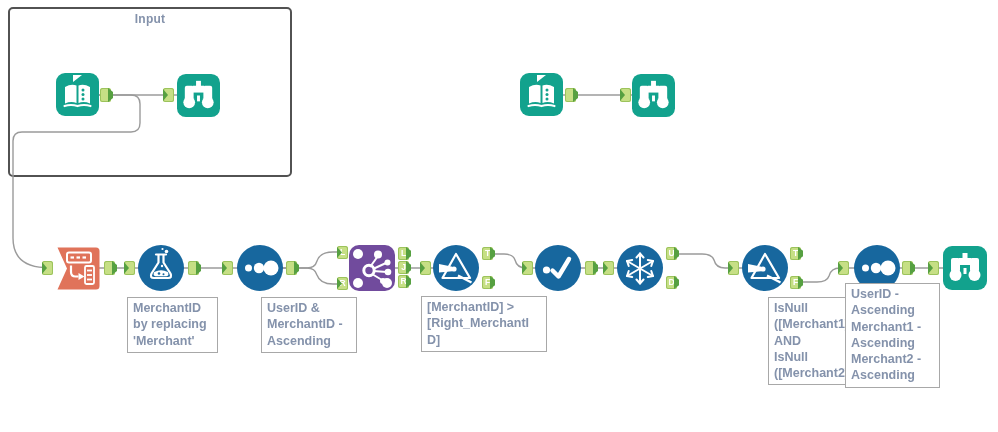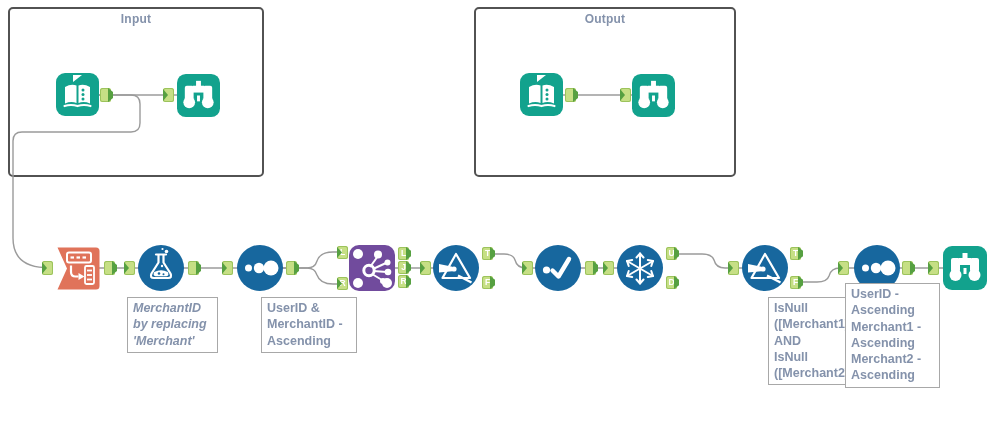--- a/index.html
+++ b/index.html
@@ -1,17 +1,17 @@
 <!DOCTYPE html>
 <html><head>
 <meta charset="utf-8">
 <style>
   html,body{margin:0;padding:0;background:#fff;font-family:"Liberation Sans",sans-serif;}
   .canvas{position:relative;width:998px;height:432px;background:#fff;overflow:hidden;}
-  .container-box{position:absolute;border:2px solid #525252;border-radius:5px;background:transparent;z-index:0;}
+  .container-box{position:absolute;border:2px solid #525252;border-radius:5px;background:transparent;z-index:0;padding-left:28px;}
   .container-label{position:absolute;top:3px;left:0;width:100%;text-align:center;
     color:#8492ab;font-size:12px;font-weight:bold;letter-spacing:.2px;}
   .wires{position:absolute;left:0;top:0;z-index:1;}
   .tool{position:absolute;z-index:2;}
   .annotation{position:absolute;z-index:2;border:1px solid #a8a8a8;background:#fff;
     color:#8492ab;font-size:12.5px;font-weight:bold;line-height:1.3;padding:2px 6px 3px 5px;
     white-space:pre-line;}
   .anchor{position:absolute;width:11px;height:14px;background:#c6df85;border-radius:2.5px;
     box-shadow:inset 0 0 0 1px #9cc35c;z-index:3;box-sizing:border-box;}
   .anchor.lettered{height:13px;color:#fff;font-size:8.5px;font-weight:bold;text-align:center;
@@ -22,23 +22,20 @@
     background:#56a041;clip-path:polygon(0 0,100% 28%,100% 72%,0 100%);}
 </style>
 </head>
 <body>
 
 <div class="canvas">
 
   <div class="container-box" style="left:8px;top:7px;width:252px;height:166px;">
     <div class="container-label">Input</div>
   </div>
-  <div class="container-box" style="left:474px;top:7px;width:258px;height:166px;">
-    <div class="container-label">Output</div>
-  </div>
 
   <svg class="wires" width="998" height="432">
     <g fill="none" stroke="#9b9b9b" stroke-width="1.4">
 
       <path d="M 78 95 H 198"></path>
 
       <path d="M 78 95 H 131 Q 140 95 140 104 V 123 Q 140 132 131 132 H 22 Q 13 132 13 141 V 238 Q 13 266 44 267.5 H 53"></path>
 
       <path d="M 541 95 H 654"></path>
 
@@ -268,26 +265,29 @@
   <div class="anchor lettered out" style="left:666px;top:276px;">D</div>
 
   <div class="anchor in" style="left:728px;top:261px;"></div>
   <div class="anchor lettered out" style="left:790px;top:247px;">T</div>
   <div class="anchor lettered out" style="left:790px;top:276px;">F</div>
 
   <div class="anchor in" style="left:838px;top:261px;"></div>
   <div class="anchor out" style="left:902px;top:261px;"></div>
   <div class="anchor in" style="left:928px;top:261px;"></div>
 
-  <div class="annotation" style="left:127px;top:297px;width:78px;font-style:italic;">MerchantID
+  <div class="annotation" style="left:127px;top:297px;width:78px;">MerchantID
 by replacing
 'Merchant'</div>
   <div class="annotation" style="left:225px;top:297px;width:83px;margin-left:36px;">UserID &amp;
 MerchantID -
 Ascending</div>
+  <div class="annotation" style="left:421px;top:296px;width:113px;">[MerchantID] &gt;
+[Right_MerchantI
+D]</div>
   <div class="annotation" style="left:768px;top:297px;width:92px;">IsNull
 ([Merchant1])
 AND
 IsNull
 ([Merchant2])</div>
   <div class="annotation" style="left:845px;top:283px;width:82px;">UserID -
 Ascending
 Merchant1 -
 Ascending
 Merchant2 -

